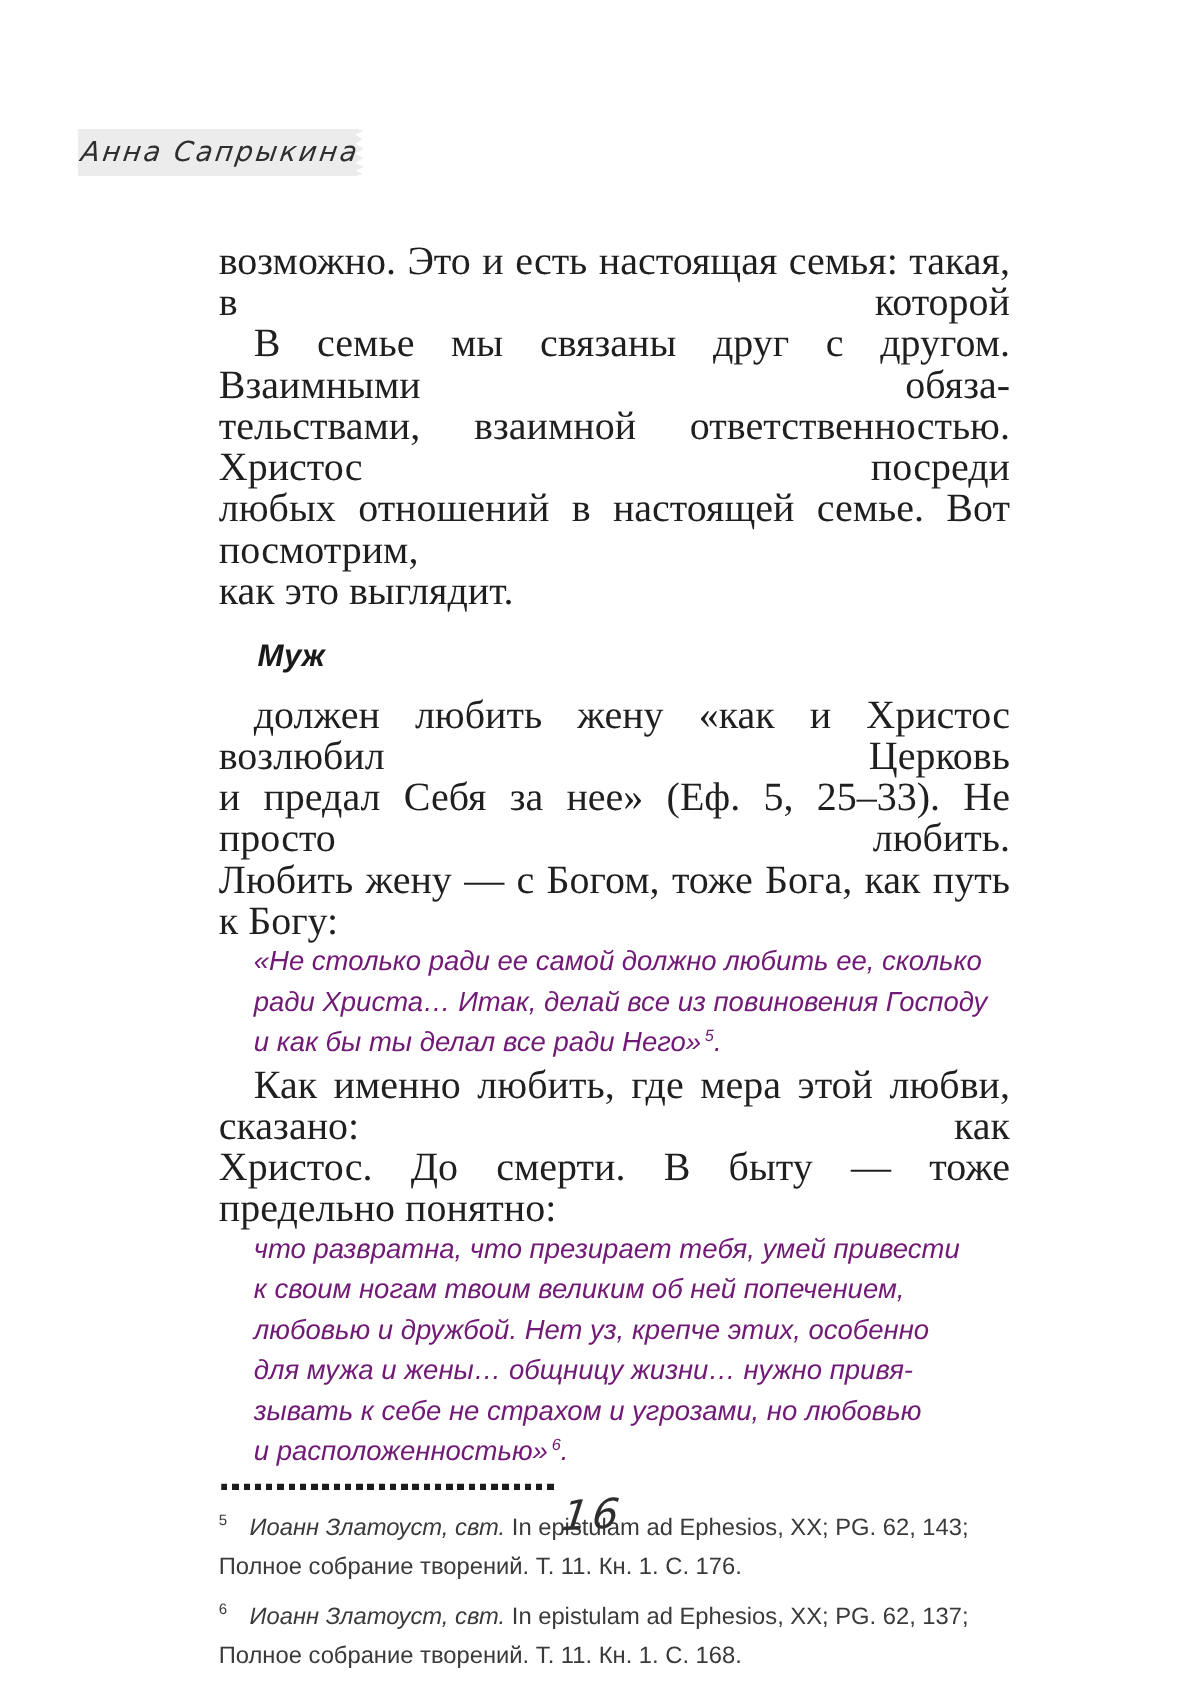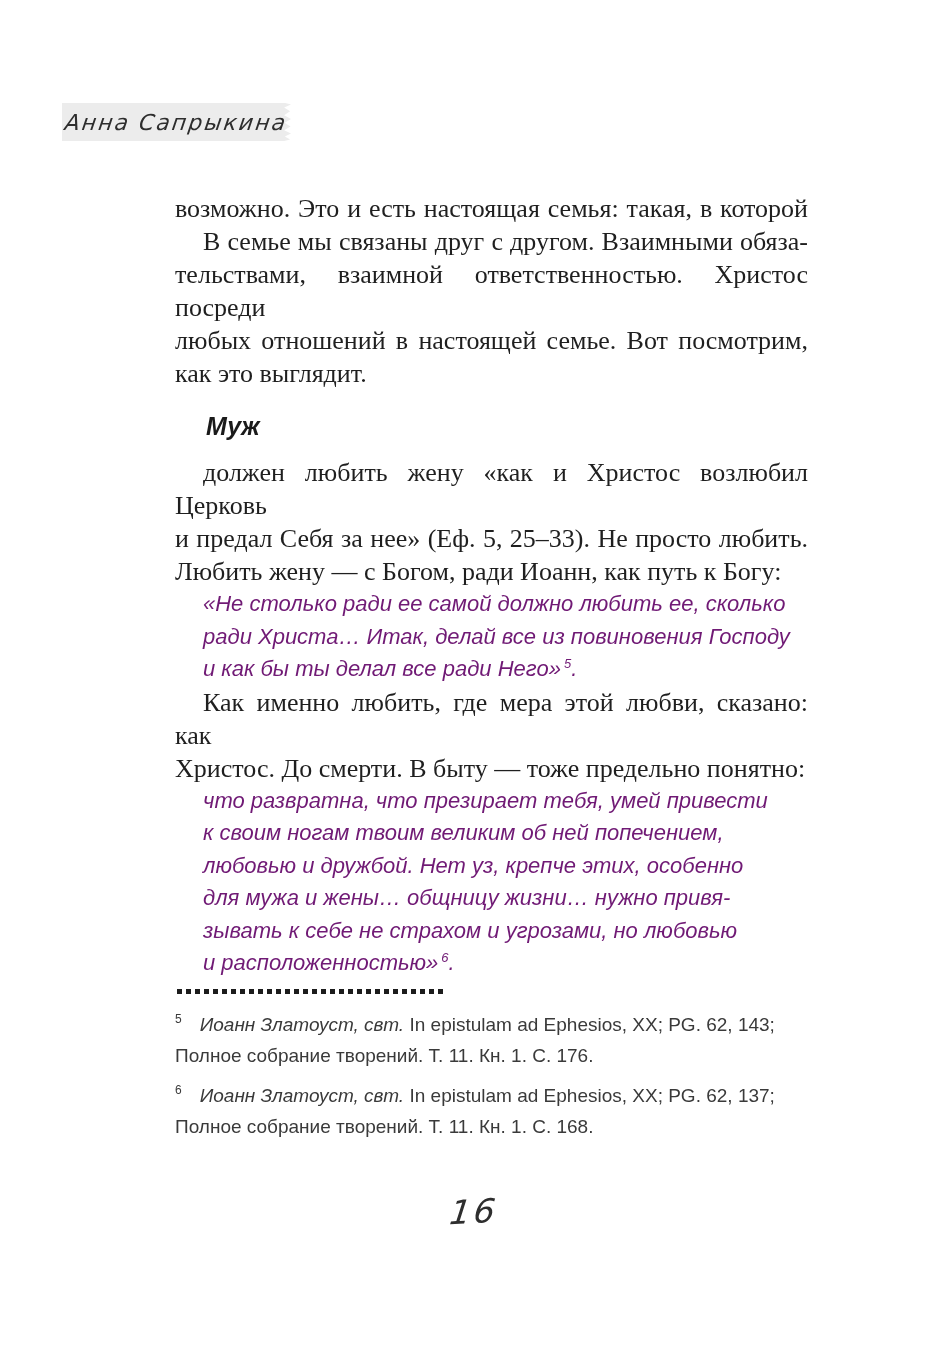--- a/index.html
+++ b/index.html
@@ -43,21 +43,21 @@
   }
 
   
   .content {
     position: absolute;
     left: 175px;
     top: 192px;
     width: 633px;
   }
   .bline {
-    font-size: 26px;
+    font-size: 32px;
     line-height: 33px;
     text-align: justify;
     text-align-last: justify;
   }
   .bline.end { text-align-last: left; }
   .bline.indent { text-indent: 28px; }
 
   .heading {
     font-family: "Liberation Sans", sans-serif;
     font-weight: bold;
@@ -142,21 +142,21 @@
       <div class="bline">тельствами, взаимной ответственностью. Христос посреди</div>
       <div class="bline">любых отношений в настоящей семье. Вот посмотрим,</div>
       <div class="bline end">как это выглядит.</div>
     </div>
 
     <h2 class="heading">Муж</h2>
 
     <div class="para">
       <div class="bline indent">должен любить жену «как и Христос возлюбил Церковь</div>
       <div class="bline">и предал Себя за нее» (Еф. 5, 25–33). Не просто любить.</div>
-      <div class="bline end">Любить жену — с Богом, ради Иоанн, как путь к Богу:</div>
+      <div class="bline end">Любить жену — с Богом, тоже Бога, как путь к Богу:</div>
     </div>
 
     <div class="quote">
       <div class="qline">«Не столько ради ее самой должно любить ее, сколько</div>
       <div class="qline">ради Христа… Итак, делай все из повиновения Господу</div>
       <div class="qline"><span>и как бы ты делал все ради Него»</span><sup class="ref">5</sup><span>.</span></div>
     </div>
 
     <div class="para">
       <div class="bline indent">Как именно любить, где мера этой любви, сказано: как</div>

